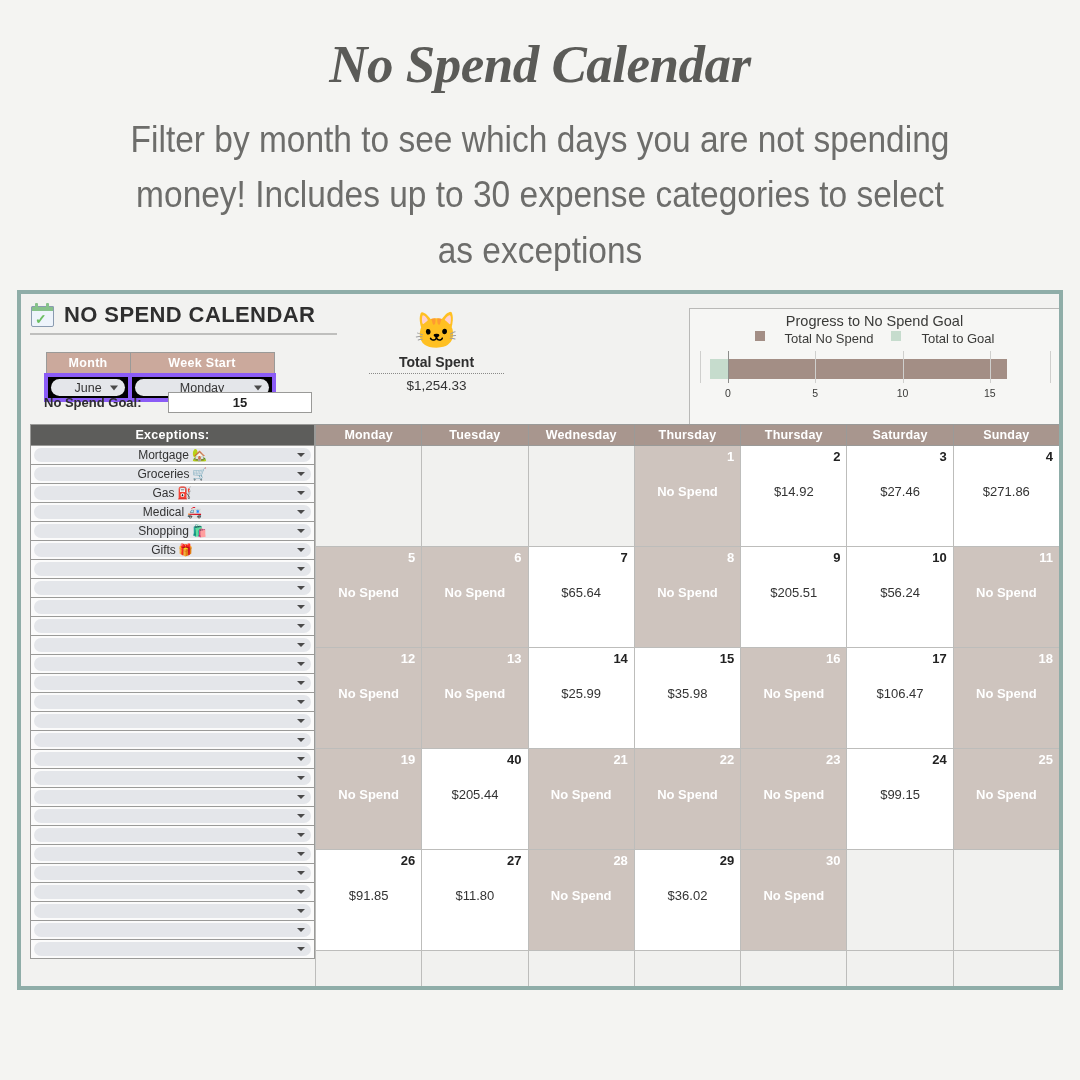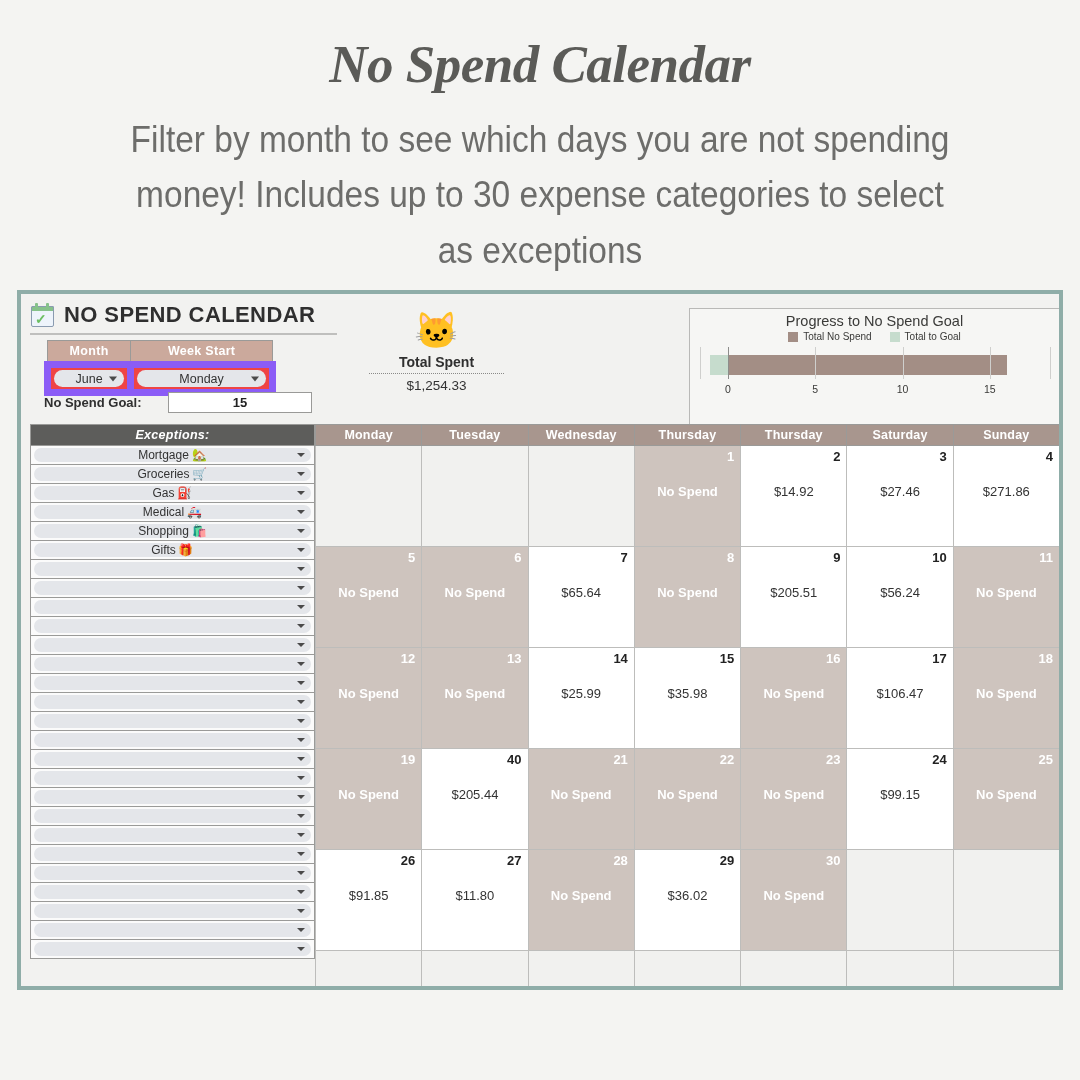--- a/index.html
+++ b/index.html
@@ -53,27 +53,27 @@
       background: #86c28a; border: 1.6px solid #8a9bb0; border-bottom: none;
       border-radius: 2px 2px 0 0; }
   .cal-icon .p1, .cal-icon .p2 { position: absolute; top: 0px; width: 3px; height: 6px;
       background: #86c28a; border-radius: 1px; }
   .cal-icon .p1 { left: 5px; } .cal-icon .p2 { left: 16px; }
   .cal-icon .chk { position: absolute; left: 5px; top: 9px; font-size: 14px;
       color: #6cbf63; font-weight: bold; line-height: 14px; }
   .sheet-title { font-size: 22px; font-weight: bold; letter-spacing: 0.4px; color: #2f2f2f; }
 
   
-  .mw-table { position: absolute; left: 23px; top: 46px; width: 232px;
+  .mw-table { position: absolute; left: 23px; top: 58px; width: 232px;
               border-collapse: collapse; }
   .mw-table th {
     background: #cba99c; color: #fff; font-size: 12.5px; font-weight: bold;
     letter-spacing: 0.3px; padding: 3px 0; border: 1px solid #9a9a98; text-align: center;
   }
-  .mw-table td { border: 7px solid #8b5cf6; background: #ef4444; padding: 2px 3px; }
+  .mw-table td { border: 4px solid #8b5cf6; background: #000000; padding: 2px 3px; }
   .dd {
     display: flex; align-items: center; justify-content: center;
     background: #e4e6ea; border-radius: 10px; height: 17px; position: relative;
     font-size: 12.5px; color: #333;
   }
   .dd .arw {
     position: absolute; right: 7px; top: 50%; transform: translateY(-50%);
     width: 0; height: 0; border-left: 4.5px solid transparent;
     border-right: 4.5px solid transparent; border-top: 5px solid #4a4a4a;
   }
@@ -99,35 +99,35 @@
   .barcode { position: relative; width: 40px; height: 38px; }
   .barcode svg { display: block; }
 
   
   .chart-card {
     position: absolute; left: 668px; top: 14px; width: 371px; height: 120px;
     background: #f6f6f4; border: 1px solid #b9b9b7;
   }
   .chart-title { text-align: center; font-size: 14.5px; color: #3a3a38; padding-top: 4px; }
   .chart-legend { display: flex; justify-content: center; gap: 18px; padding-top: 2px; }
-  .leg { display: flex; align-items: flex-end; gap: 5px; font-size: 10px; color: #3a3a38; }
+  .leg { display: flex; align-items: flex-start; gap: 20px; font-size: 13px; color: #3a3a38; }
   .leg .sw { width: 10px; height: 10px; display: inline-block; }
   .plot { position: relative; height: 50px; margin: 3px 10px 0 10px; }
   .plot .vgrid { position: absolute; top: 2px; bottom: 16px; width: 1px; background: #cfcfcd; }
   .plot .axis0 { position: absolute; top: 2px; bottom: 16px; width: 1px; background: #8d8d8b; }
   .bar-track { position: absolute; left: 0; right: 0; top: 10px; height: 20px; }
   .seg { position: absolute; top: 0; height: 100%; }
   .tick { position: absolute; bottom: 0; transform: translateX(-50%);
           font-size: 10.5px; color: #3a3a38; }
 
   
   .exc { position: absolute; left: 9px; top: 130px; width: 285px;
          border: 1px solid #9a9a98; }
   .exc-head { background: #5d5d5b; color: #fff; font-size: 12.5px; font-weight: bold;
-              text-align: center; padding: 3px 0; letter-spacing: 0.3px; font-style: italic; }
+              text-align: center; padding: 3px 0; letter-spacing: 0.3px; }
   .exc-row { border-top: 1px solid #9a9a98; background: #fbfbfb; padding: 2px 3px; }
   .exc-dd {
     display: flex; align-items: center; justify-content: center;
     background: #e4e6ea; border-radius: 9px; height: 14px; position: relative;
     font-size: 12px; color: #333;
   }
   .exc-dd .arw {
     position: absolute; right: 6px; top: 50%; transform: translateY(-50%);
     width: 0; height: 0; border-left: 4px solid transparent;
     border-right: 4px solid transparent; border-top: 4.5px solid #4a4a4a;

